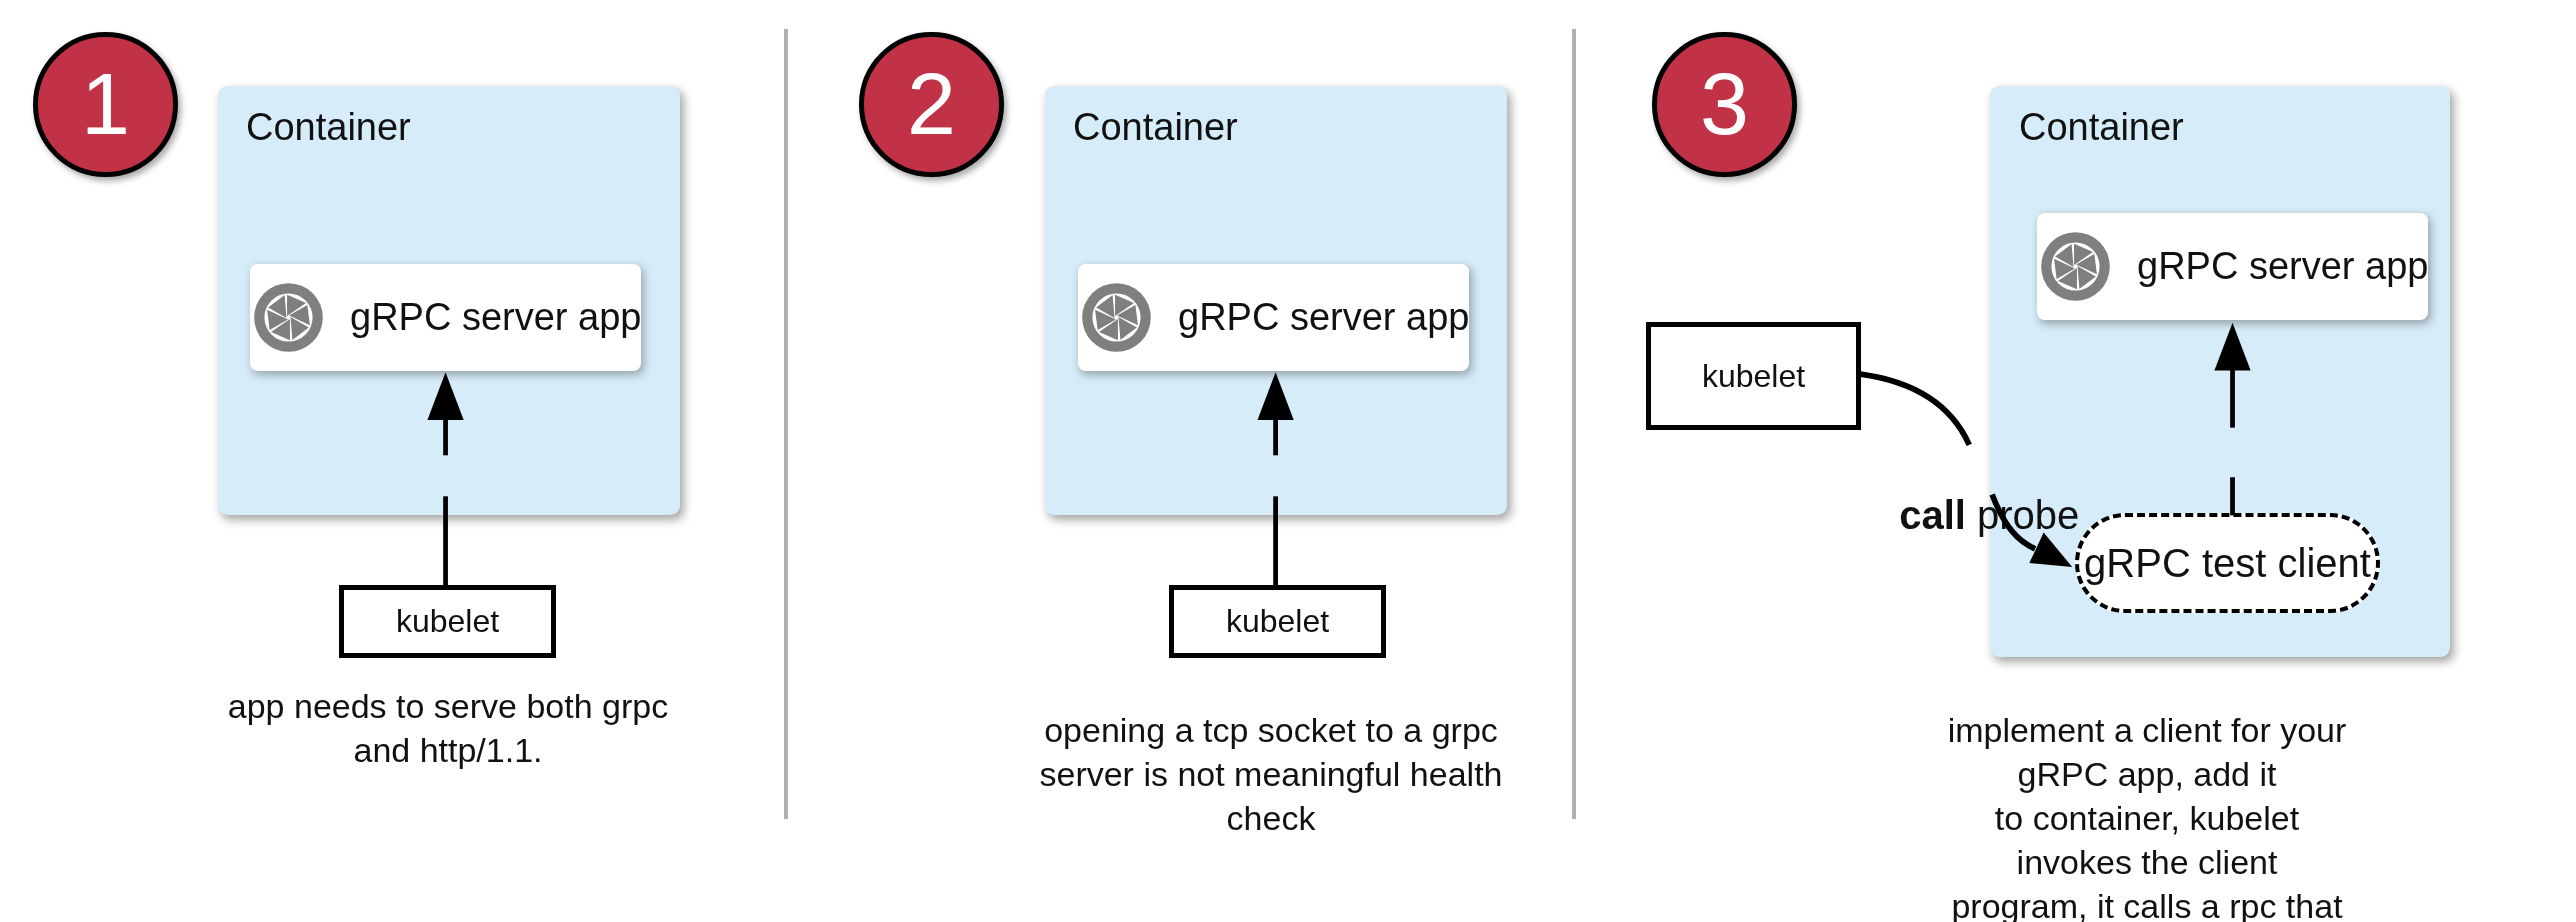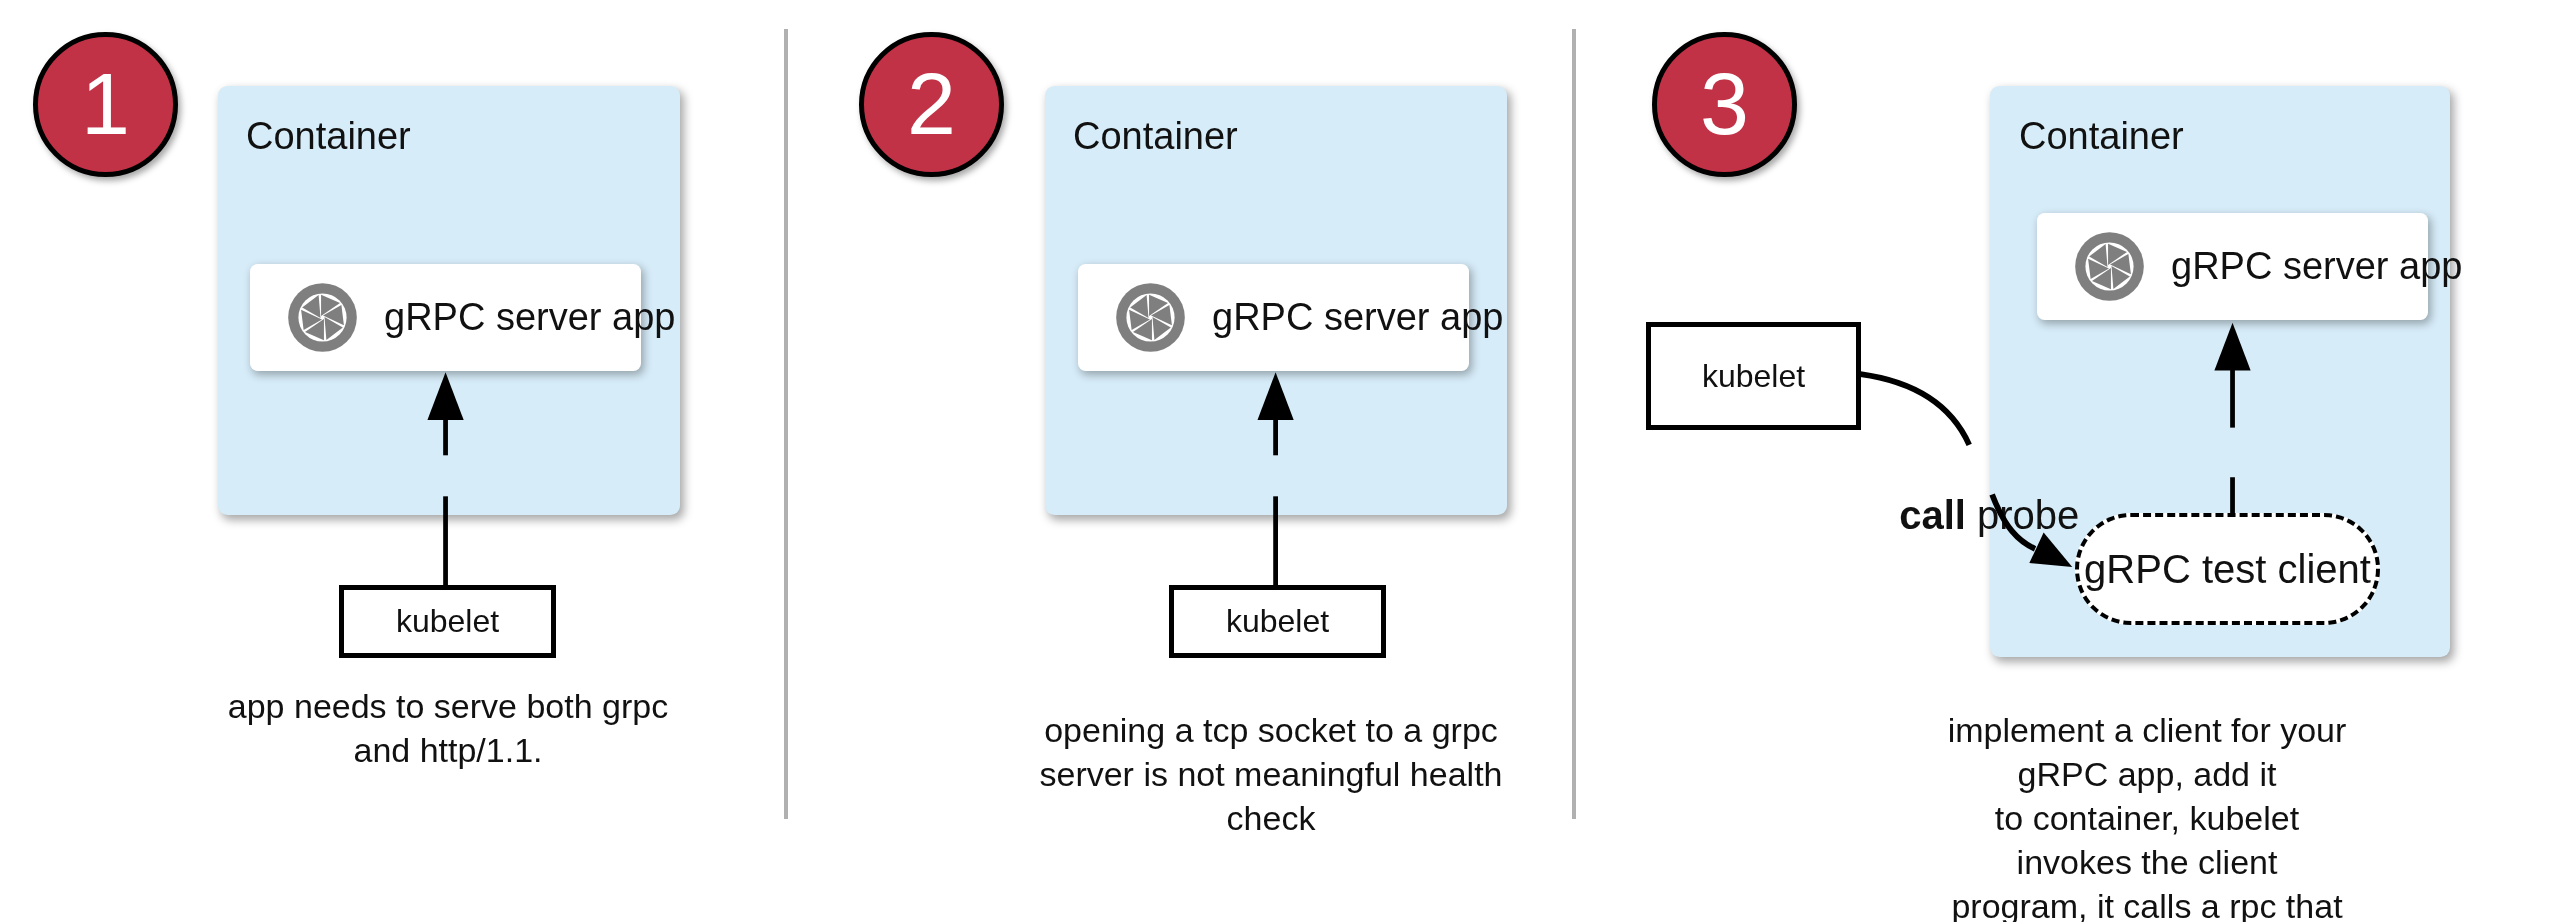--- a/index.html
+++ b/index.html
@@ -12,25 +12,25 @@
     position:absolute;width:145px;height:145px;border-radius:50%;
     border:5.7px solid #000;box-sizing:border-box;
     display:flex;align-items:center;justify-content:center;
     box-shadow:2.9px 3.8px 6.7px rgba(0,0,0,0.35);
   }
   .badge span{color:#fff;font-size:88px;line-height:1;}
   .container-box{
     position:absolute;border-radius:9.5px;
     box-shadow:3.8px 4.8px 9.5px rgba(0,0,0,0.35);
   }
-  .container-label{position:absolute;font-size:38px;line-height:1.1;margin-top:9px;}
+  .container-label{position:absolute;font-size:38px;line-height:1.1;}
   .app-box{
     position:absolute;width:391px;height:107px;background:#fff;border-radius:7.6px;
     box-shadow:2.9px 3.8px 8.6px rgba(0,0,0,0.30);
-    display:flex;align-items:center;padding-left:36px;box-sizing:border-box;
+    display:flex;align-items:center;padding-left:2px;box-sizing:border-box;
   }
   .app-box .app-label{font-size:38px;margin-left:25px;white-space:nowrap;}
   .aperture{width:73px;height:73px;flex:0 0 auto;}
   .kubelet-box{
     position:absolute;background:#fff;border:5.7px solid #000;box-sizing:border-box;
     display:flex;align-items:center;justify-content:center;
   }
   .kubelet-box span{font-size:32px;}
   .probe-label{
     position:absolute;transform:translateX(-50%);font-size:40px;white-space:pre;
@@ -146,21 +146,21 @@
 
   <div class="kubelet-box" style="left:1646px;top:322px;width:215px;height:108px;">
     <span>kubelet</span>
   </div>
 
   <div class="probe-label" style="left:1967px;top:448px;">
     <b>call</b><span> probe</span>
   </div>
 
 
-  <div class="test-client-box" style="left:2075px;top:513px;width:305px;height:112px;">
+  <div class="test-client-box" style="left:2075px;top:513px;width:305px;height:100px;">
     <span>gRPC test client</span>
   </div>
 
   <div class="caption" style="left:2147px;top:708px;">implement a client for your gRPC app, add it
 to container, kubelet invokes the client
 program, it calls a rpc that you implement</div>
 
   <svg id="arrow-layer" width="2576" height="923" viewBox="0 0 2700 967">
 
     <g stroke="#000" stroke-width="5" fill="#000">

